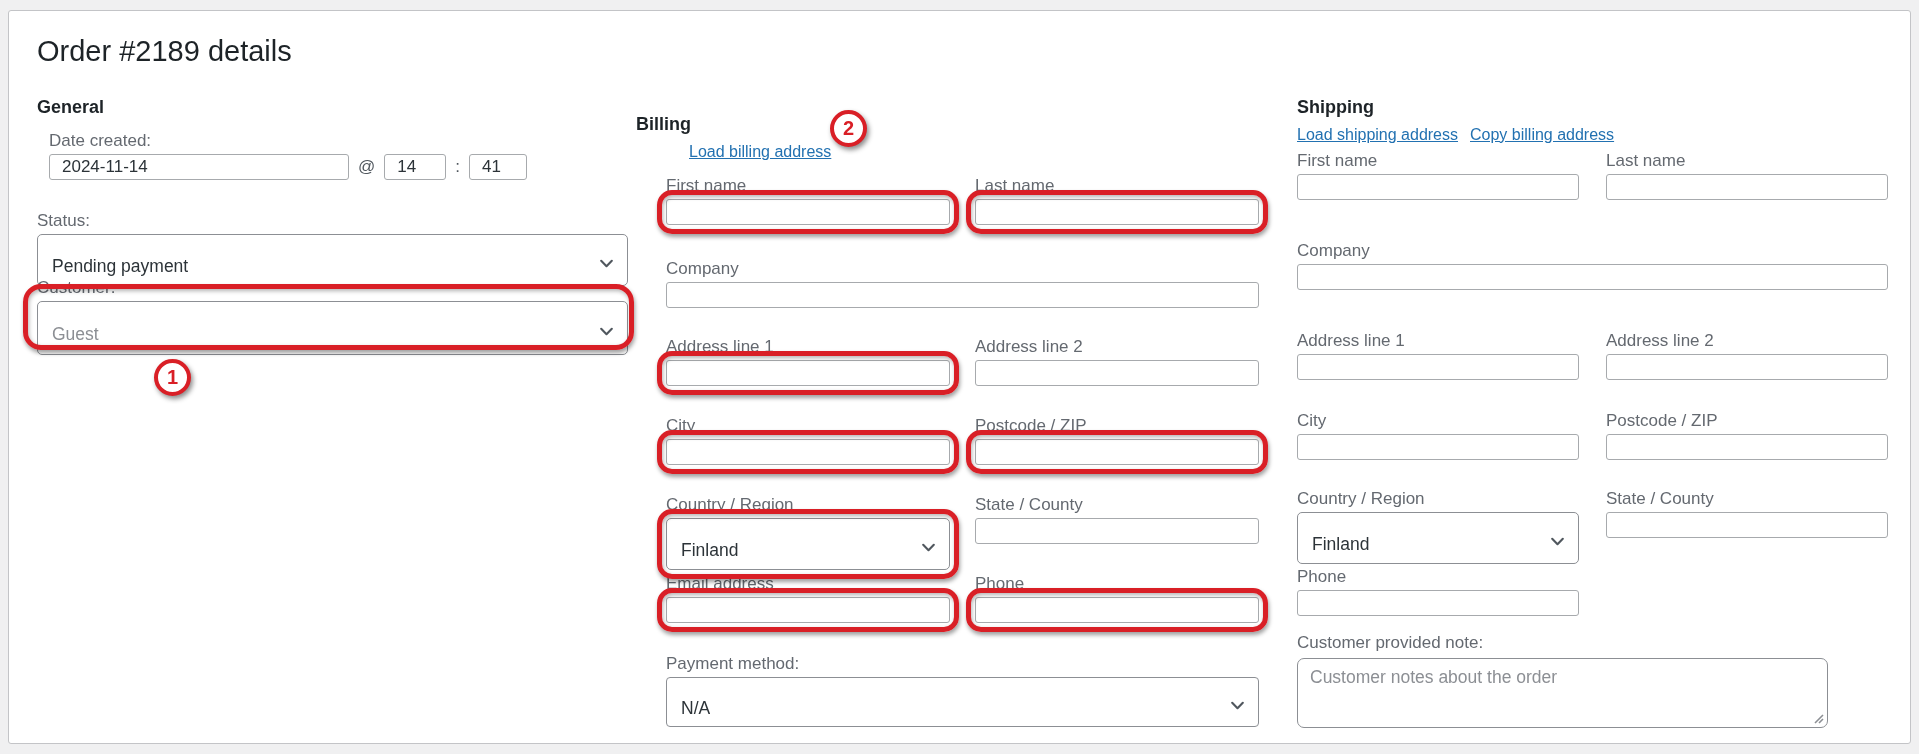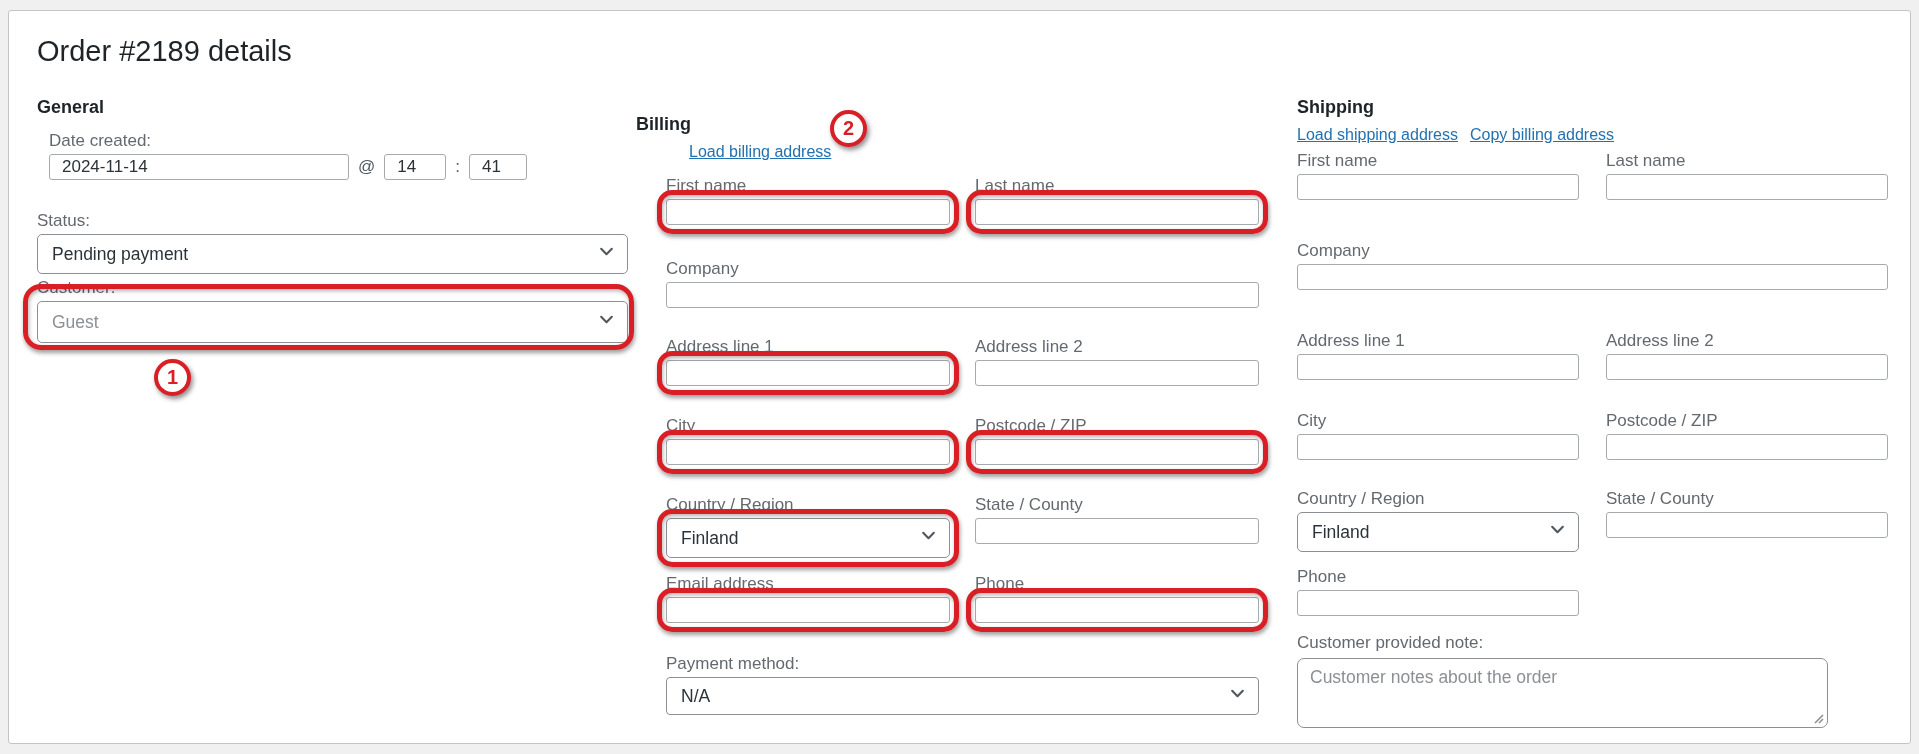--- a/index.html
+++ b/index.html
@@ -28,21 +28,21 @@
   }
   .inp{
     display:block;width:100%;height:26px;box-sizing:border-box;
     border:1px solid #a7aaad;border-radius:3px;background:#fff;
     font-family:Liberation Sans, sans-serif;font-size:17px;color:#2c3338;padding:0 12px;outline:none;
   }
   .inp::placeholder{color:#8c8f94;opacity:1;}
   .sel{
     display:flex;align-items:center;justify-content:space-between;
     height:38px;border:1px solid #8c8f94;border-radius:5px;background:#fff;
-    font-size:17.5px;color:#2c3338;padding:0 12px 0 14px;cursor:pointer;
+    font-size:17.5px;color:#2c3338;padding:12px 12px 0 14px;cursor:pointer;
   }
   .sel .sel-text{white-space:nowrap;overflow:hidden;}
   .sel .ghost{color:#8c8f94;}
   .chev{flex:0 0 auto;margin-left:8px;}
   .fb{position:absolute;box-sizing:border-box;}
   
   .hlwrap{position:relative;}
   .hlwrap::after{
     content:'';position:absolute;inset:-9px;border:5px solid #d91f26;border-radius:15px;
     box-shadow:1px 3px 4px rgba(0,0,0,.38), inset 1px 2px 4px rgba(0,0,0,.30);

